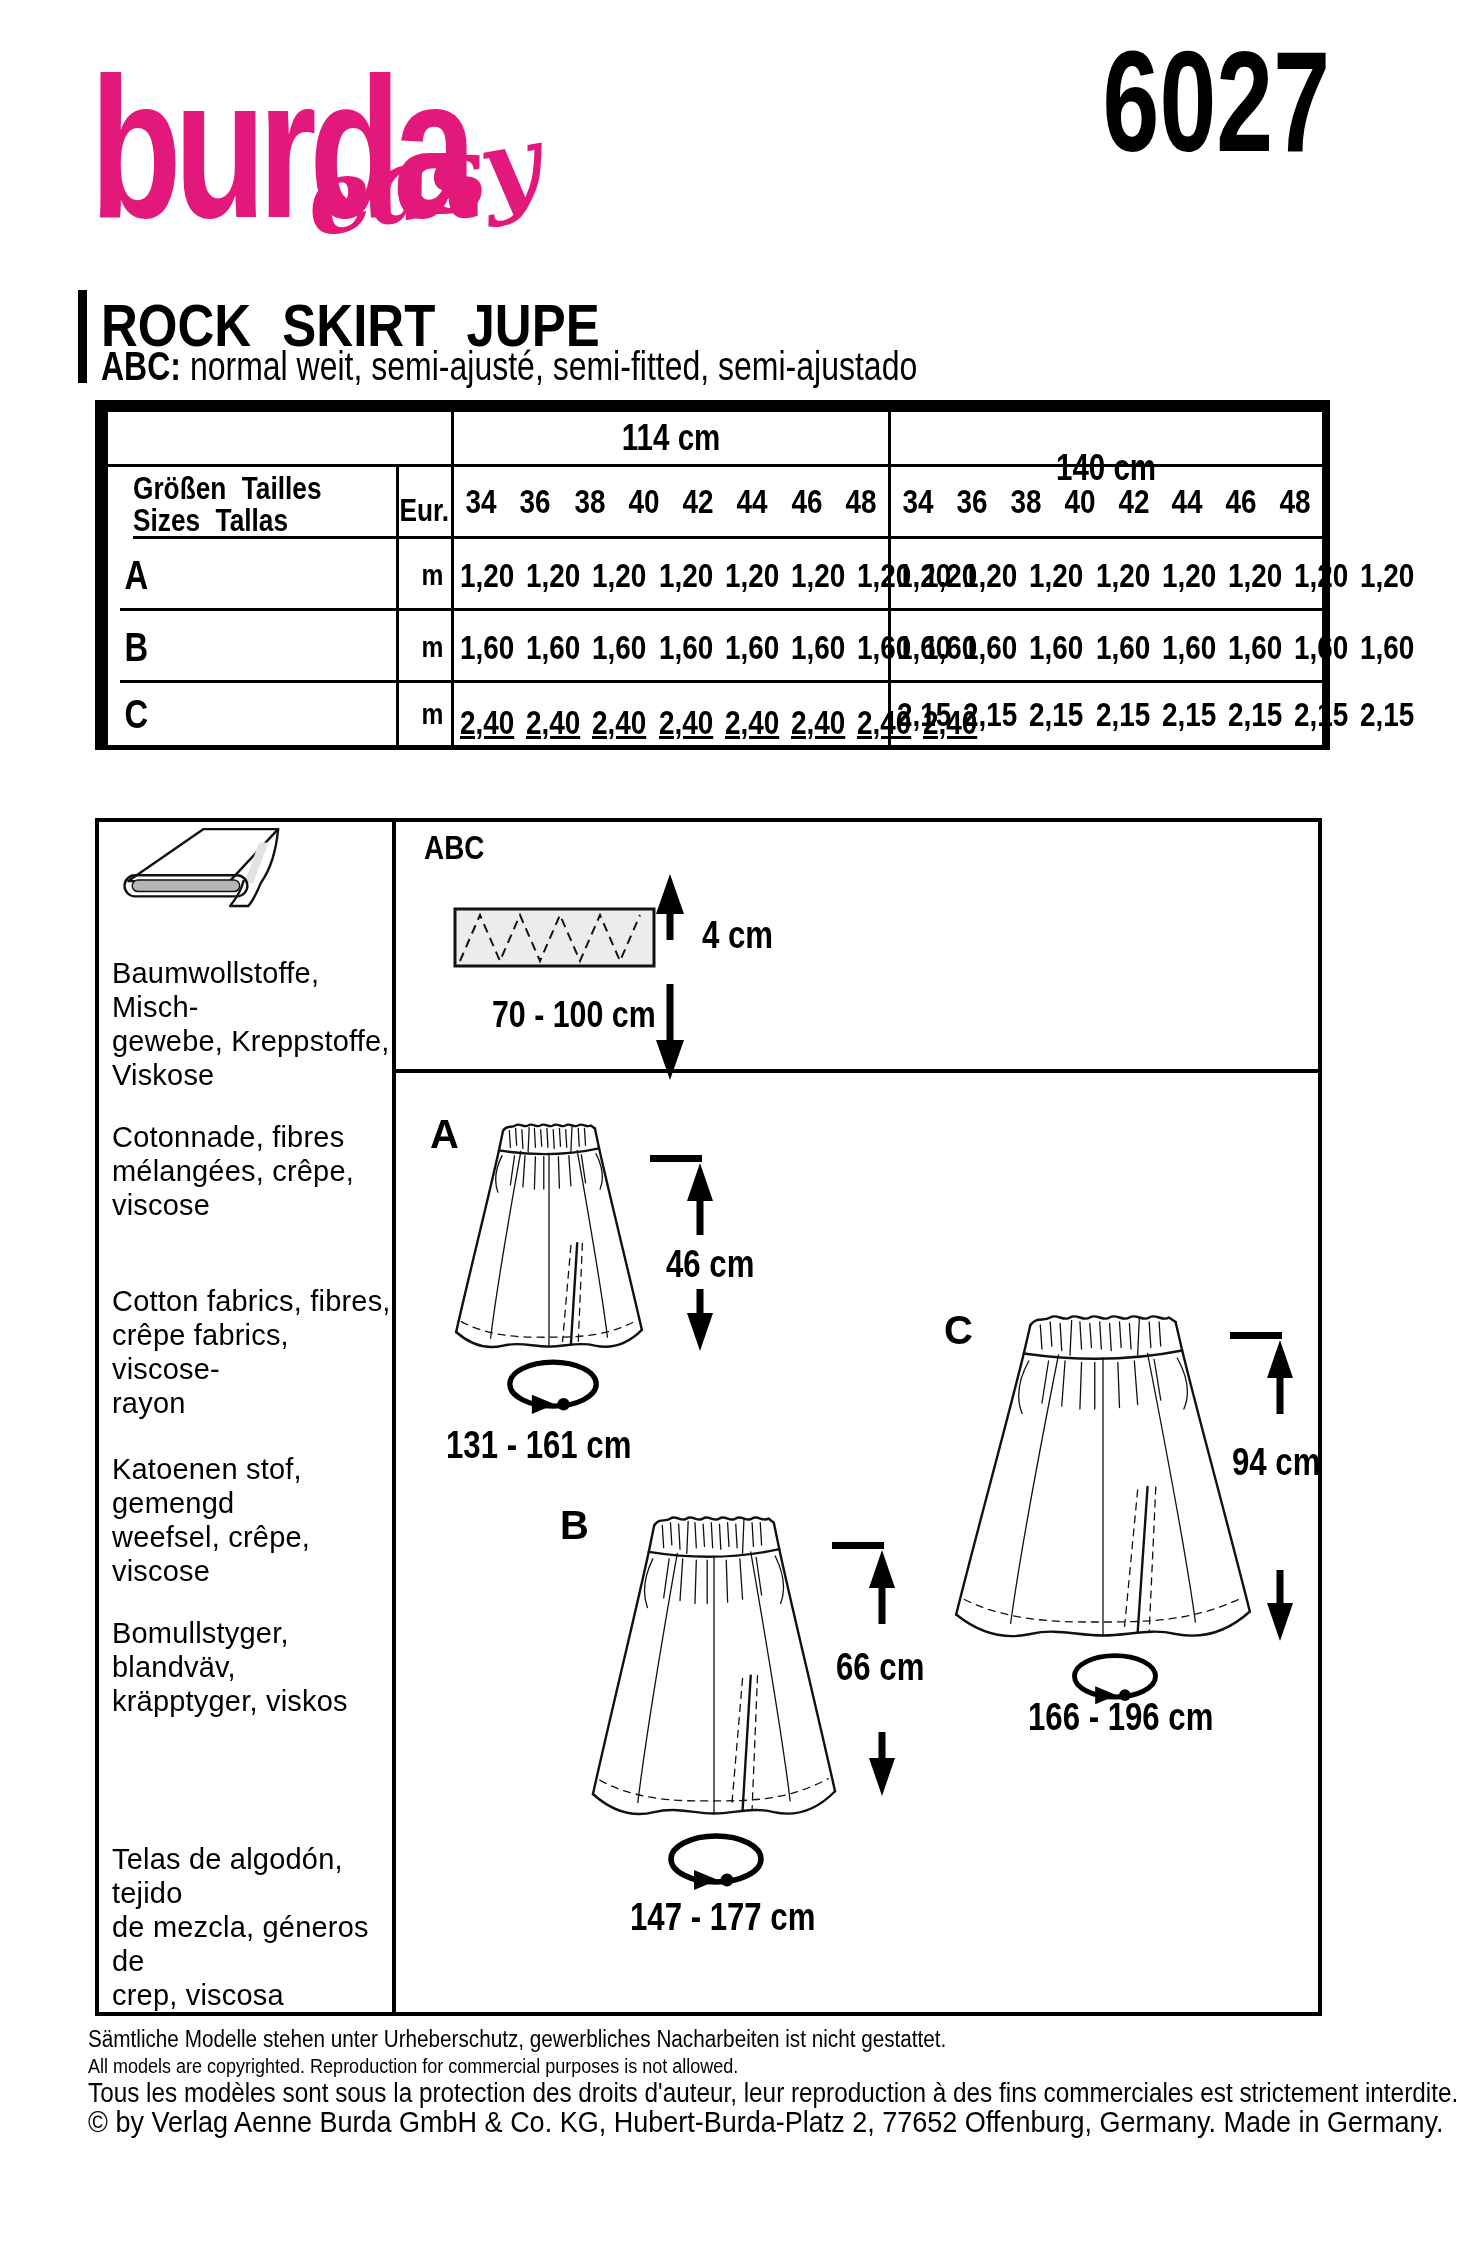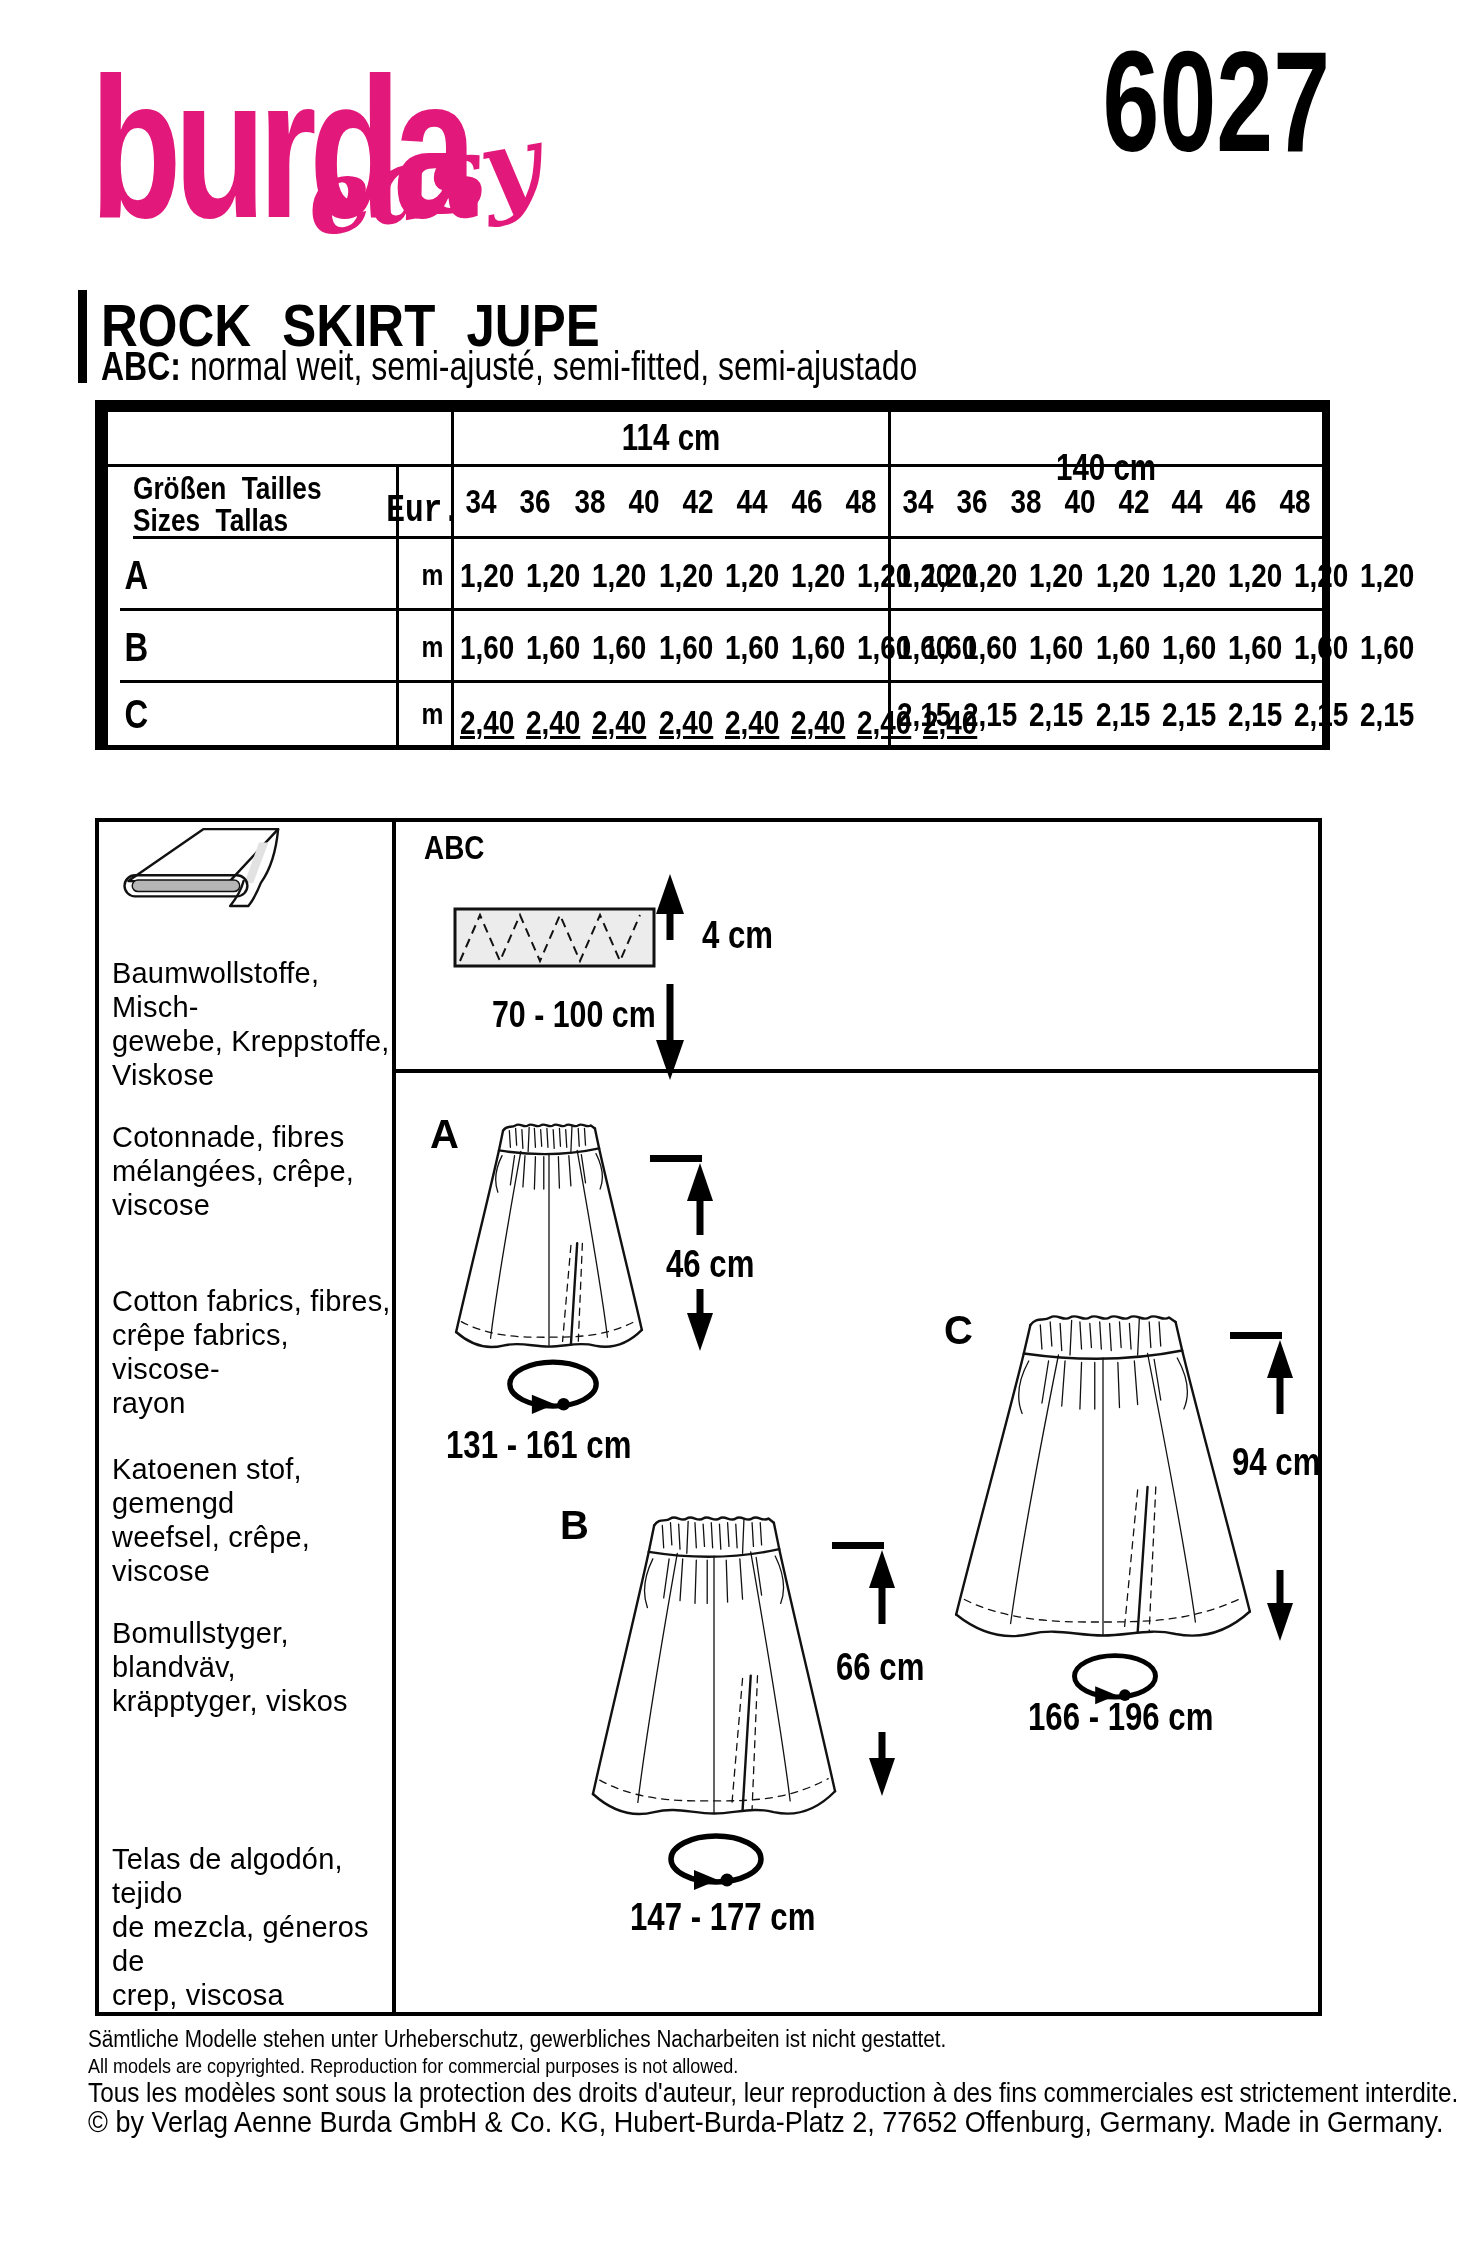--- a/index.html
+++ b/index.html
@@ -61,21 +61,21 @@
       <span class="cellspan">114 cm</span>
     </div>
   <div class="abs center" style="left:891px;top:412px;width:431px;height:40px;font-size:36px;margin-top:36px;">
       <span class="cellspan">140 cm</span>
     </div>
 
   <div class="abs" style="left:133px;top:472px;font-size:32px;line-height:32px;font-weight:bold;">
     <div><span class="cond" style="word-spacing:10px;">Größen Tailles</span></div>
     <div style="margin-top:0px;"><span class="cond" style="word-spacing:10px;">Sizes Tallas</span></div>
   </div>
-  <div class="abs center" style="left:398px;top:467px;width:52px;height:86px;font-size:38px;font-family:Liberation Mono, monospace;">
+  <div class="abs center" style="left:398px;top:467px;width:52px;height:86px;font-size:32px;">
       <span class="cellspan">Eur.</span>
     </div>
 
   <div class="cellrow" style="left:454px;top:467px;width:434px;height:69px;font-size:34px;">
       <span class="cell">
         <span class="cellspan">34</span>
       </span>
       <span class="cell">
         <span class="cellspan">36</span>
       </span>

